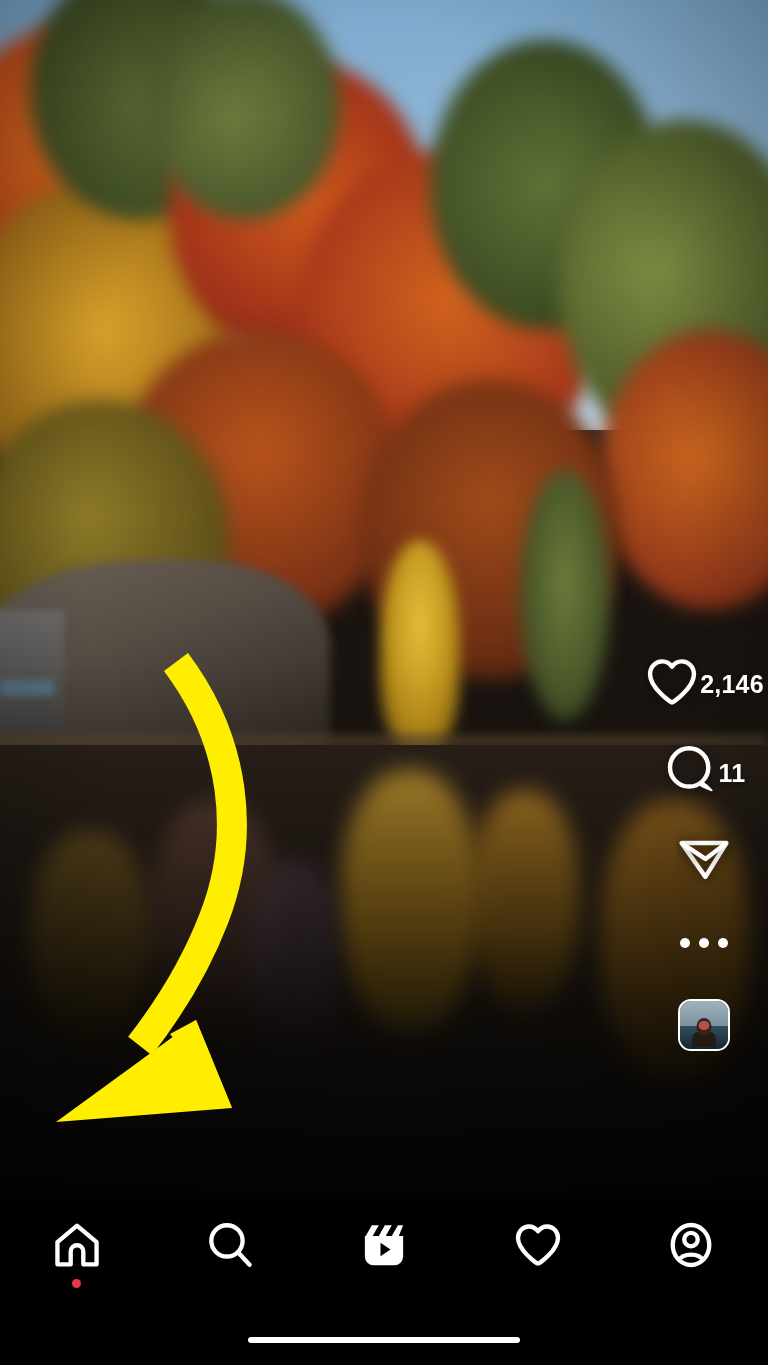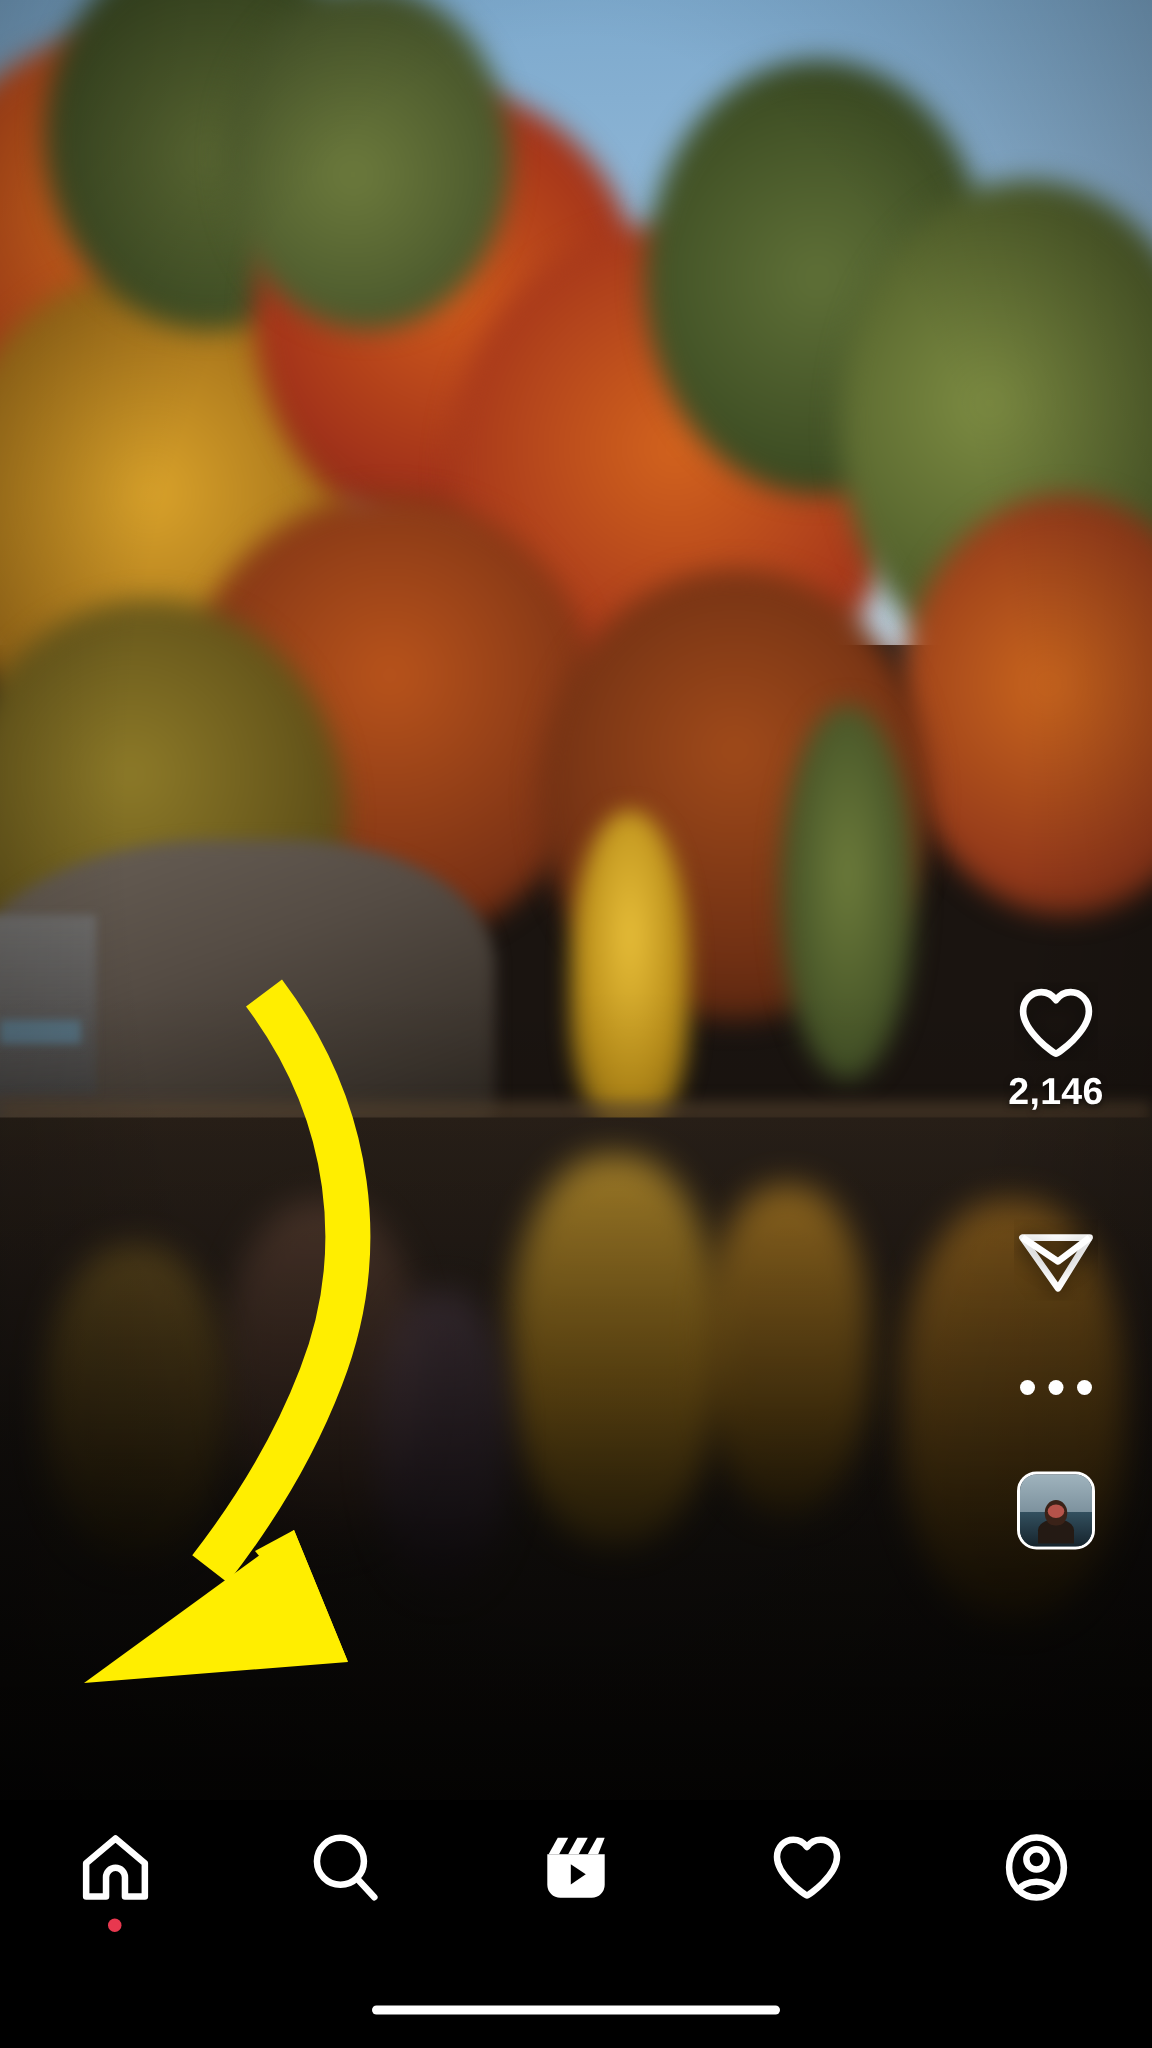--- a/index.html
+++ b/index.html
@@ -67,21 +67,21 @@
       linear-gradient(180deg, rgba(0,0,0,0) 55%, rgba(0,0,0,.25) 78%, rgba(0,0,0,.60) 100%),
       radial-gradient(ellipse at 50% 45%, rgba(0,0,0,0) 55%, rgba(0,0,0,.33) 100%);
     pointer-events:none;
   }
 
   
   #rail {
     position:absolute; right:0; top:655px; width:128px;
     display:flex; flex-direction:column; align-items:center;
   }
-  .rail-item { display:flex; flex-direction:column; align-items:center; }
+  .rail-item { display:flex; flex-direction:row; align-items:center; }
   .rail-count {
     color:#fff; font-size:25px; font-weight:700; letter-spacing:.2px;
     margin-top:7px; text-shadow:0 1px 4px rgba(0,0,0,.55);
   }
   .rail-gap-a { height:36px; }
   .rail-gap-b { height:34px; }
   .rail-gap-c { height:30px; }
   .dots { display:flex; gap:9px; align-items:center; height:56px; }
   .dots i { width:10px; height:10px; border-radius:50%; background:#fff; display:block; }
   #audio-thumb {
@@ -207,20 +207,27 @@
 
     <div class="rail-item">
       <svg width="56" height="52" viewBox="0 0 24 22" fill="none">
         <path d="M12 20.2C11.6 20.2 2.6 14 2.6 8.1 2.6 4.9 5 2.6 7.8 2.6c1.8 0 3.3 1 4.2 2.3.9-1.3 2.4-2.3 4.2-2.3 2.8 0 5.2 2.3 5.2 5.5 0 5.9-9 12.1-9.4 12.1z" stroke="#fff" stroke-width="1.9" stroke-linejoin="round" fill="none" style="filter:drop-shadow(0 1px 3px rgba(0,0,0,.55));"></path>
       </svg>
       <span class="rail-count">2,146</span>
     </div>
 
     <div class="rail-gap-a"></div>
 
+    <div class="rail-item">
+      <svg width="56" height="54" viewBox="0 0 24 23" fill="none">
+        <circle cx="11.2" cy="10.4" r="8.2" stroke="#fff" stroke-width="1.9" fill="none" style="filter:drop-shadow(0 1px 3px rgba(0,0,0,.55));"></circle>
+        <path d="M16.6 16.1c1.9 1.3 3.6 2.6 4.6 4 .2.3-.1.6-.4.5-1.8-.5-3.6-1.3-5.1-2.3z" fill="#fff" style="filter:drop-shadow(0 1px 3px rgba(0,0,0,.55));"></path>
+      </svg>
+      <span class="rail-count">11</span>
+    </div>
 
     <div class="rail-gap-b"></div>
 
     <div class="rail-item">
       <svg width="56" height="54" viewBox="0 0 24 23" fill="none">
         <path d="M2.4 5.1h19.2L12.6 19.6z" stroke="#fff" stroke-width="1.9" stroke-linejoin="round" fill="none" style="filter:drop-shadow(0 1px 3px rgba(0,0,0,.55));"></path>
         <path d="M2.4 5.1 12.6 11.9 21.6 5.1" stroke="#fff" stroke-width="1.9" stroke-linejoin="round" fill="none" style="filter:drop-shadow(0 1px 3px rgba(0,0,0,.55));"></path>
       </svg>
     </div>
 

